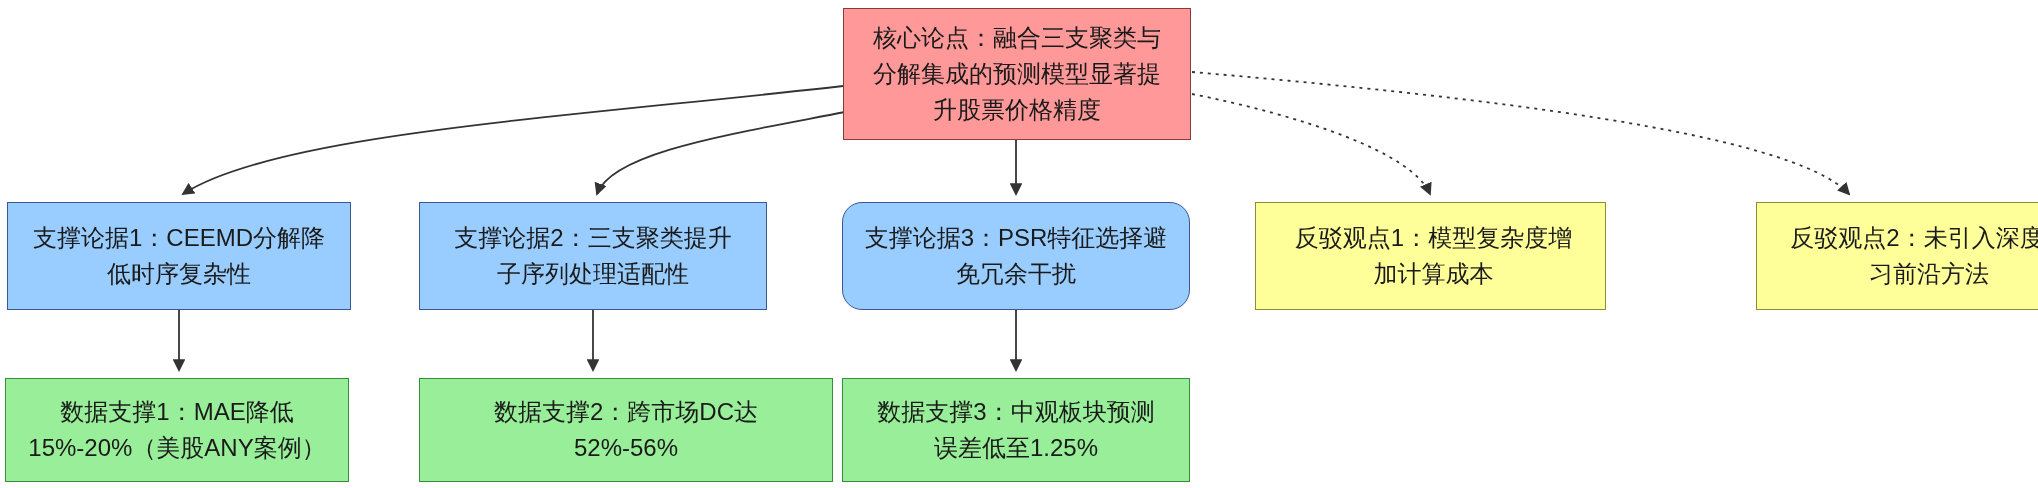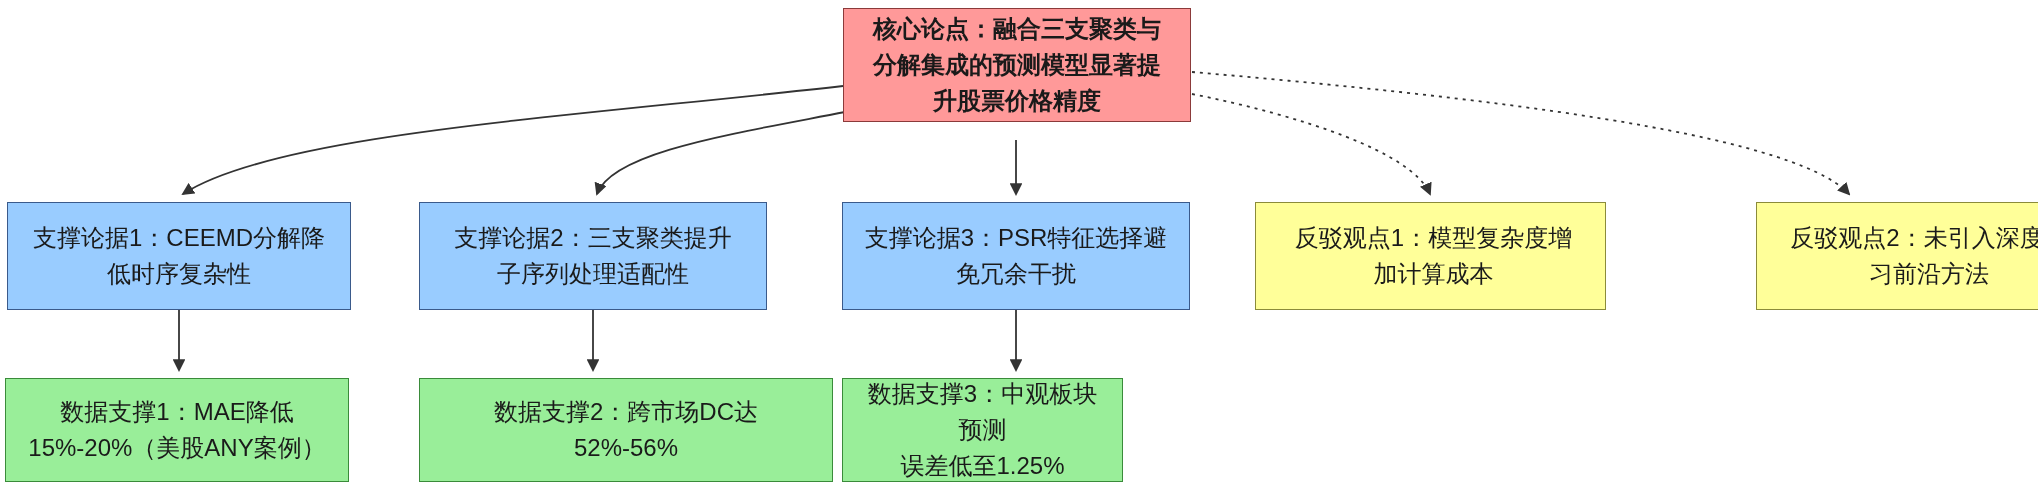--- a/index.html
+++ b/index.html
@@ -41,45 +41,45 @@
     border: 1.5px solid #333333;
     padding: 8px 14px;
     font-size: 24px;
     line-height: 1.5;
     color: #1a1a1a;
     white-space: pre-line;
   }
   .node.root {
     background: var(--root-fill, #ff9999);
     border-color: var(--root-stroke, #333333);
-    left: 843px; top: 8px; width: 348px; height: 114px; font-weight: bold;
+    left: 843px; top: 8px; width: 348px; height: 132px;
   }
   .node.support {
     background: var(--support-fill, #99ccff);
     border-color: var(--support-stroke, #333333);
     top: 202px; height: 108px;
   }
   .node.rebuttal {
     background: var(--rebuttal-fill, #ffff99);
     border-color: var(--rebuttal-stroke, #333333);
     top: 202px; height: 108px;
   }
   .node.data {
     background: var(--data-fill, #99ee99);
     border-color: var(--data-stroke, #333333);
     top: 378px; height: 104px;
   }
   .pos-s1 { left: 7px;    width: 344px; }
   .pos-s2 { left: 419px;  width: 348px; }
-  .pos-s3 { left: 842px;  width: 348px; }
+  .pos-s3 { left: 842px;  width: 348px; border-radius: 20px; }
   .pos-r1 { left: 1255px; width: 351px; padding-left: 20px; }
   .pos-r2 { left: 1756px; width: 346px; }
   .pos-d1 { left: 5px;    width: 344px; }
   .pos-d2 { left: 419px;  width: 414px; }
-  .pos-d3 { left: 842px;  width: 281px; }
+  .pos-d3 { left: 842px;  width: 348px; }
 </style>
 </head>
 <body>
 
 <div class="canvas">
 
   <svg class="edges" viewBox="0 0 2038 488" xmlns="http://www.w3.org/2000/svg">
     <defs>
       <marker id="arrow" viewBox="0 0 10 10" refX="8.5" refY="5" markerWidth="7" markerHeight="7" orient="auto-start-reverse">
         <path d="M0,0 L10,5 L0,10 z" style="fill: var(--edge, #333333);"></path>

